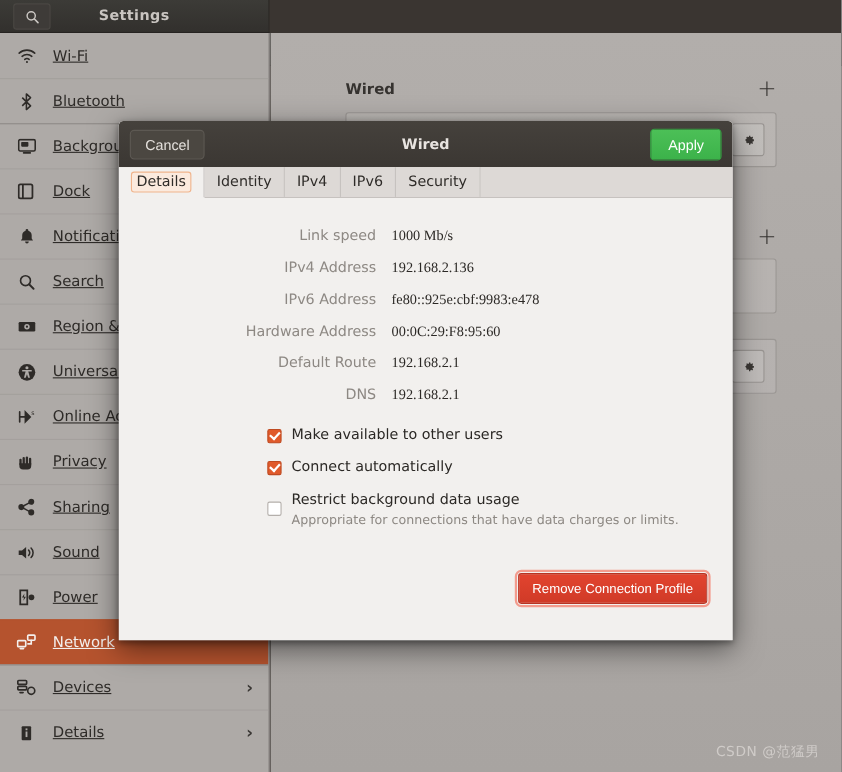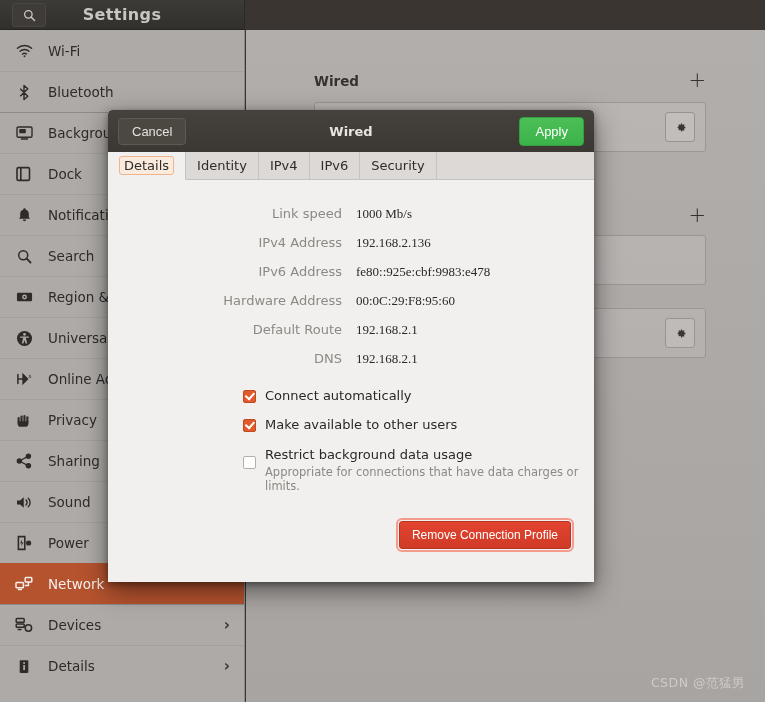--- a/index.html
+++ b/index.html
@@ -38,21 +38,21 @@
   }
 
   .titlebar-right {
     left: 245px;
     width: 520px;
     justify-content: center;
     position: relative;
   }
 
   .titlebar-title {
-    font-size: 16px;
+    font-size: 13px;
     font-weight: bold;
     color: #c9c5c1;
     letter-spacing: 0.4px;
   }
 
   .search-btn {
     position: absolute;
     left: 12px;
     top: 3px;
     width: 34px;
@@ -118,21 +118,21 @@
     border-top-color: #b5532e;
   }
   .side-item.selected + .side-item { border-top-color: #8e8a87; }
   .side-icon {
     width: 20px;
     display: flex;
     align-items: center;
     justify-content: center;
     flex: 0 0 20px;
   }
-  .side-label { flex: 1; white-space: nowrap; }
+  .side-label { flex: 1; white-space: nowrap; text-decoration: underline; }
   .side-chevron { font-size: 15px; color: #3a3734; font-weight: bold; }
 
   
   .main-panel {
     position: absolute;
     left: 246px;
     top: 30px;
     width: 519px;
     height: 672px;
     background: linear-gradient(to bottom, #b2aeab 0%, #a8a4a1 100%);
@@ -183,21 +183,21 @@
     align-items: center;
     justify-content: center;
     cursor: pointer;
   }
 
   
   .dialog {
     position: absolute;
     left: 108px;
     top: 110px;
-    width: 486px;
+    width: 558px;
     height: 472px;
     background: #f2f0ee;
     box-shadow: 0 8px 26px rgba(0,0,0,0.50), 0 2px 6px rgba(0,0,0,0.35);
     border-radius: 4px 4px 0 0;
     overflow: hidden;
   }
 
   .dlg-header {
     height: 42px;
     background: linear-gradient(to bottom, #45413c 0%, #3b3733 100%);
@@ -658,28 +658,28 @@
       <div class="detail-row">
         <div class="detail-label">DNS</div>
         <div class="detail-value">192.168.2.1</div>
       </div>
 
       <div class="checks">
 
         <div class="check-row">
           <span class="cbox on"></span>
           <div>
-            <div class="check-main">Connect automatically</div>
+            <div class="check-main">Make available to other users</div>
           </div>
         </div>
 
         <div class="check-row">
           <span class="cbox on"></span>
           <div>
-            <div class="check-main">Make available to other users</div>
+            <div class="check-main">Connect automatically</div>
           </div>
         </div>
 
         <div class="check-row">
           <span class="cbox" style="margin-top:9px;"></span>
           <div>
             <div class="check-main">Restrict background data usage</div>
             <div class="check-sub">Appropriate for connections that have data charges or limits.</div>
           </div>
         </div>

